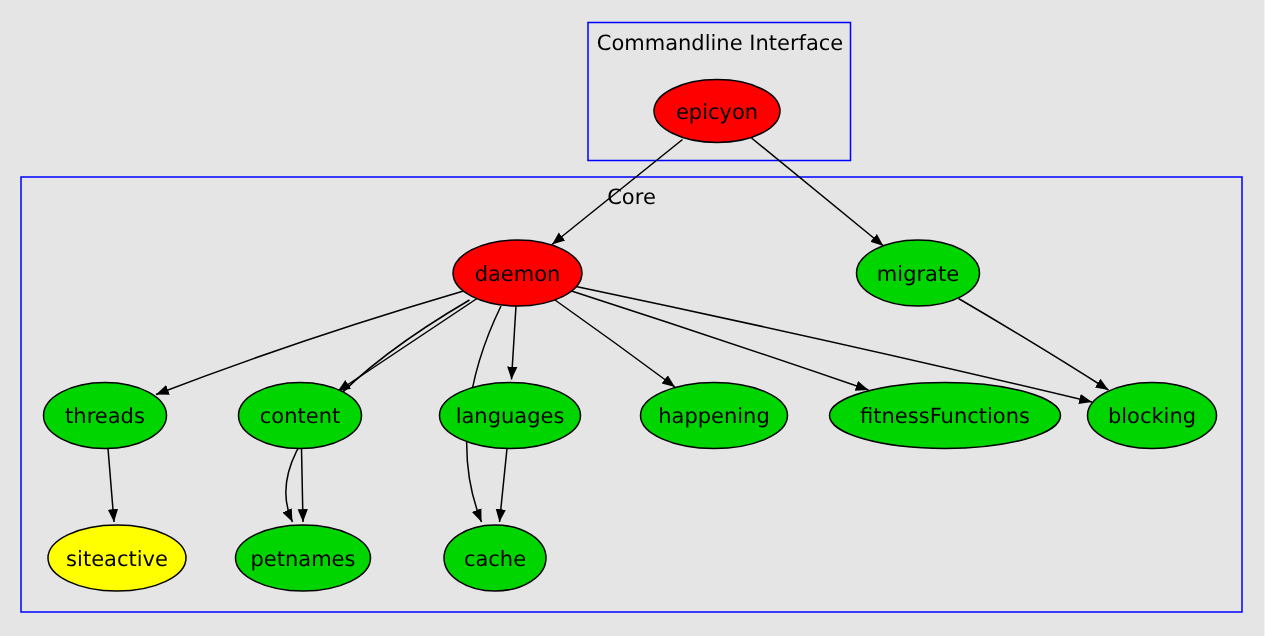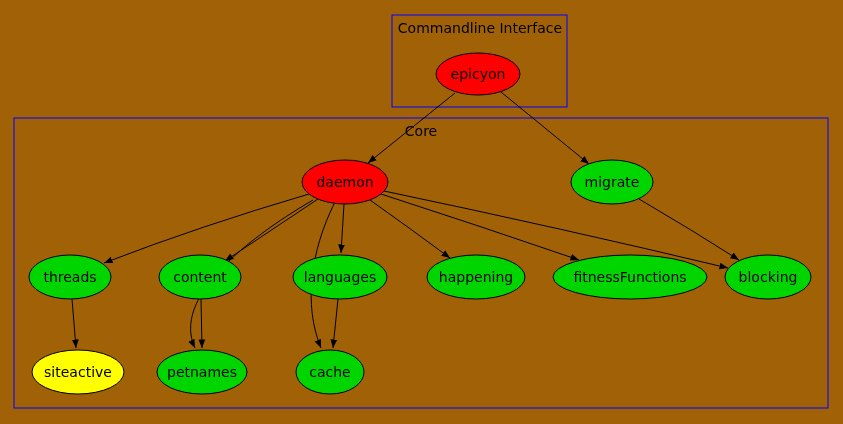--- a/index.html
+++ b/index.html
@@ -9,21 +9,21 @@
   }
   body {
     width: 843px;
     height: 424px;
     font-family: "DejaVu Sans", sans-serif;
   }
   #diagram-wrap {
     position: relative;
     width: 843px;
     height: 424px;
-    background: #a16207;
+    background: #e5e5e5;
   }
   svg { display: block; }
   text {
     font-family: "DejaVu Sans", sans-serif;
     font-size: 14px;
     fill: #000000;
   }
 </style>
 </head>
 <body>

